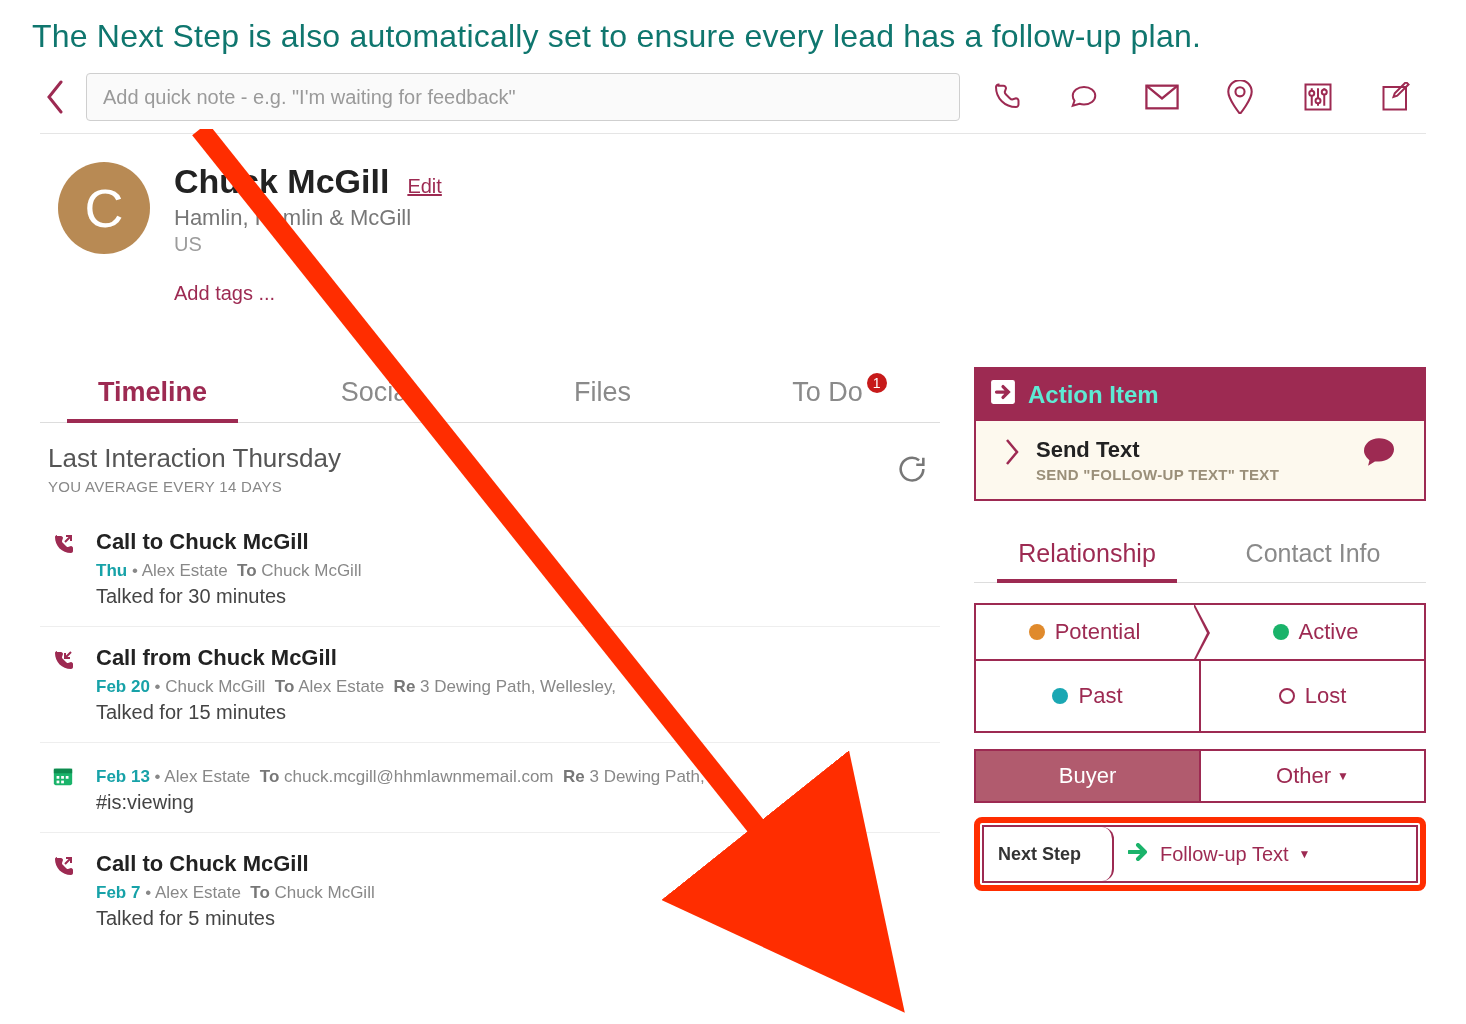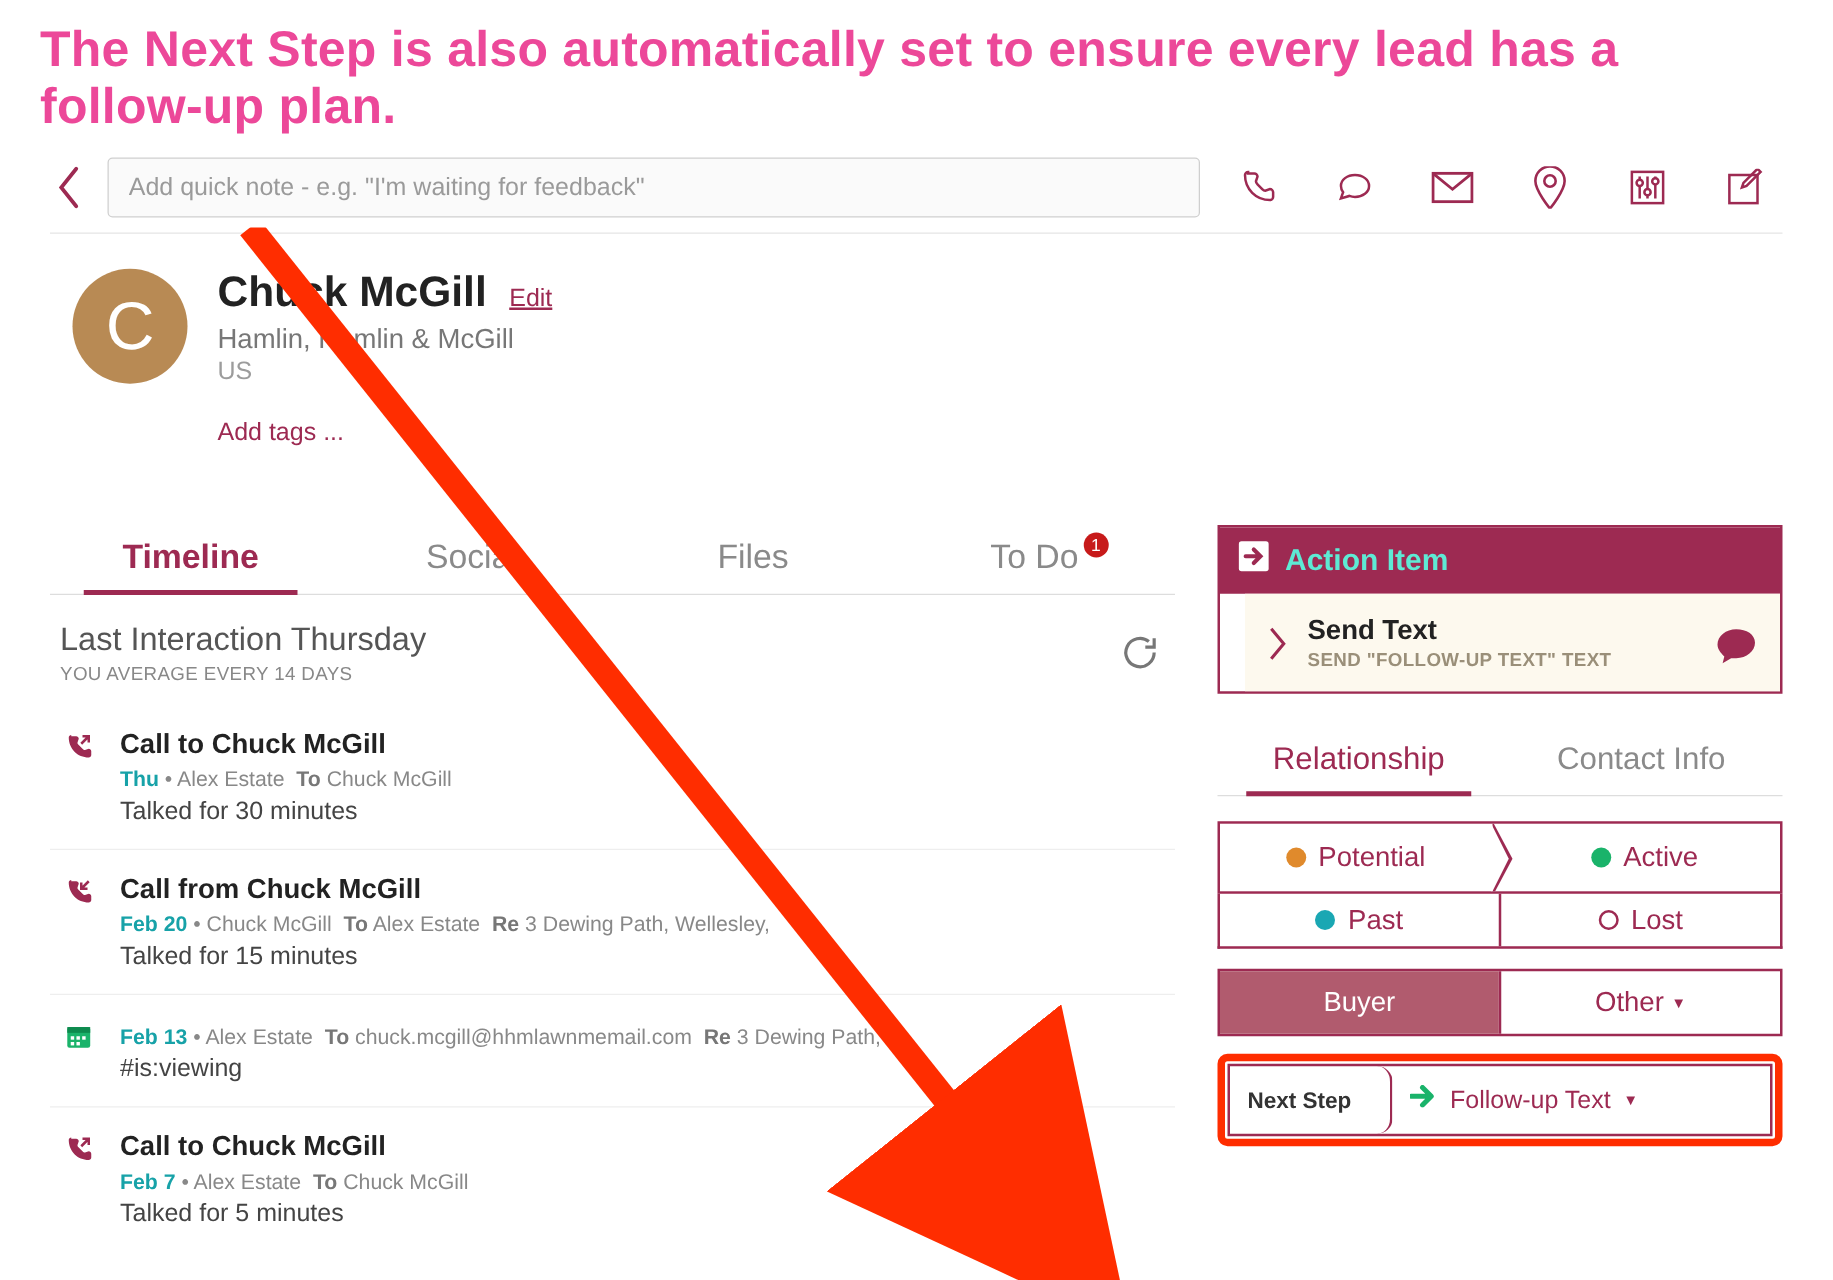--- a/index.html
+++ b/index.html
@@ -6,23 +6,23 @@
   body {
     font-family: -apple-system, BlinkMacSystemFont, "Segoe UI", Helvetica, Arial, sans-serif;
     background: #fff;
     color: #333;
     width: 1466px;
     height: 1024px;
     position: relative;
     overflow: hidden;
   }
   .annotation {
-    color: #ec4899;
-    font-size: 40px;
-    font-weight: 700;
+    color: #0f766e;
+    font-size: 32px;
+    font-weight: 400;
     padding: 18px 32px 10px 32px;
     letter-spacing: 0.2px;
   }
   .app {
     padding: 0 40px;
     position: relative;
   }
   .topbar {
     display: flex;
     align-items: center;
@@ -118,22 +118,22 @@
   .meta .to, .meta .re { font-weight:700; color:#777; }
   .detail { font-size:20px; color:#444; }
 
   
   .panel { border:2px solid #9d2a52; margin-bottom: 28px; }
   .panel-head {
     background:#9d2a52; color:#5eead4; padding:10px 14px;
     display:flex;align-items:center;gap:12px; font-size:24px; font-weight:600;
   }
   .action-body {
-    padding: 16px 18px; background:#fdf9ee;
-    display:flex;align-items:flex-end;gap:16px;margin-left:20px;
+    padding: 16px 28px; background:#fdf9ee;
+    display:flex;align-items:flex-start;gap:16px;
   }
   .action-body .chev { color:#9d2a52; font-size:28px; }
   .action-texts { flex:1; }
   .action-title { font-size:22px; font-weight:700; color:#222; }
   .action-sub { font-size:15px; color:#9a8f79; font-weight:600; letter-spacing:0.3px; padding-top:3px;}
   .bubble { color:#9d2a52; }
 
   .subtabs {
     display:flex; border-bottom:1px solid #ddd; margin-bottom:20px;
   }
@@ -166,21 +166,21 @@
     width:0;height:0;border-top:28px solid transparent;border-bottom:28px solid transparent;
     border-left:14px solid #fff; z-index:2;
   }
   .status-cell.pot::before{
     content:""; position:absolute; right:-17px; top:-2px; bottom:-2px;
     width:0;height:0;border-top:30px solid transparent;border-bottom:30px solid transparent;
     border-left:16px solid #9d2a52; z-index:1;
   }
   .status-cell.act { background:#fff; color:#9d2a52; padding-left:14px;}
   .status-row2 {
-    display:flex; border:2px solid #9d2a52; border-top:none; height:44px;
+    display:flex; border:2px solid #9d2a52; border-top:none; height:72px;
   }
   .status-row2 .half {
     flex:1; display:flex;align-items:center;justify-content:center;gap:10px;
     font-size:22px; color:#9d2a52;
   }
   .status-row2 .half:first-child { border-right:2px solid #9d2a52; }
   .dot { width:16px;height:16px;border-radius:50%; display:inline-block; }
   .ring { width:16px;height:16px;border-radius:50%;border:2.5px solid currentColor;display:inline-block;}
 
   .role-row {

